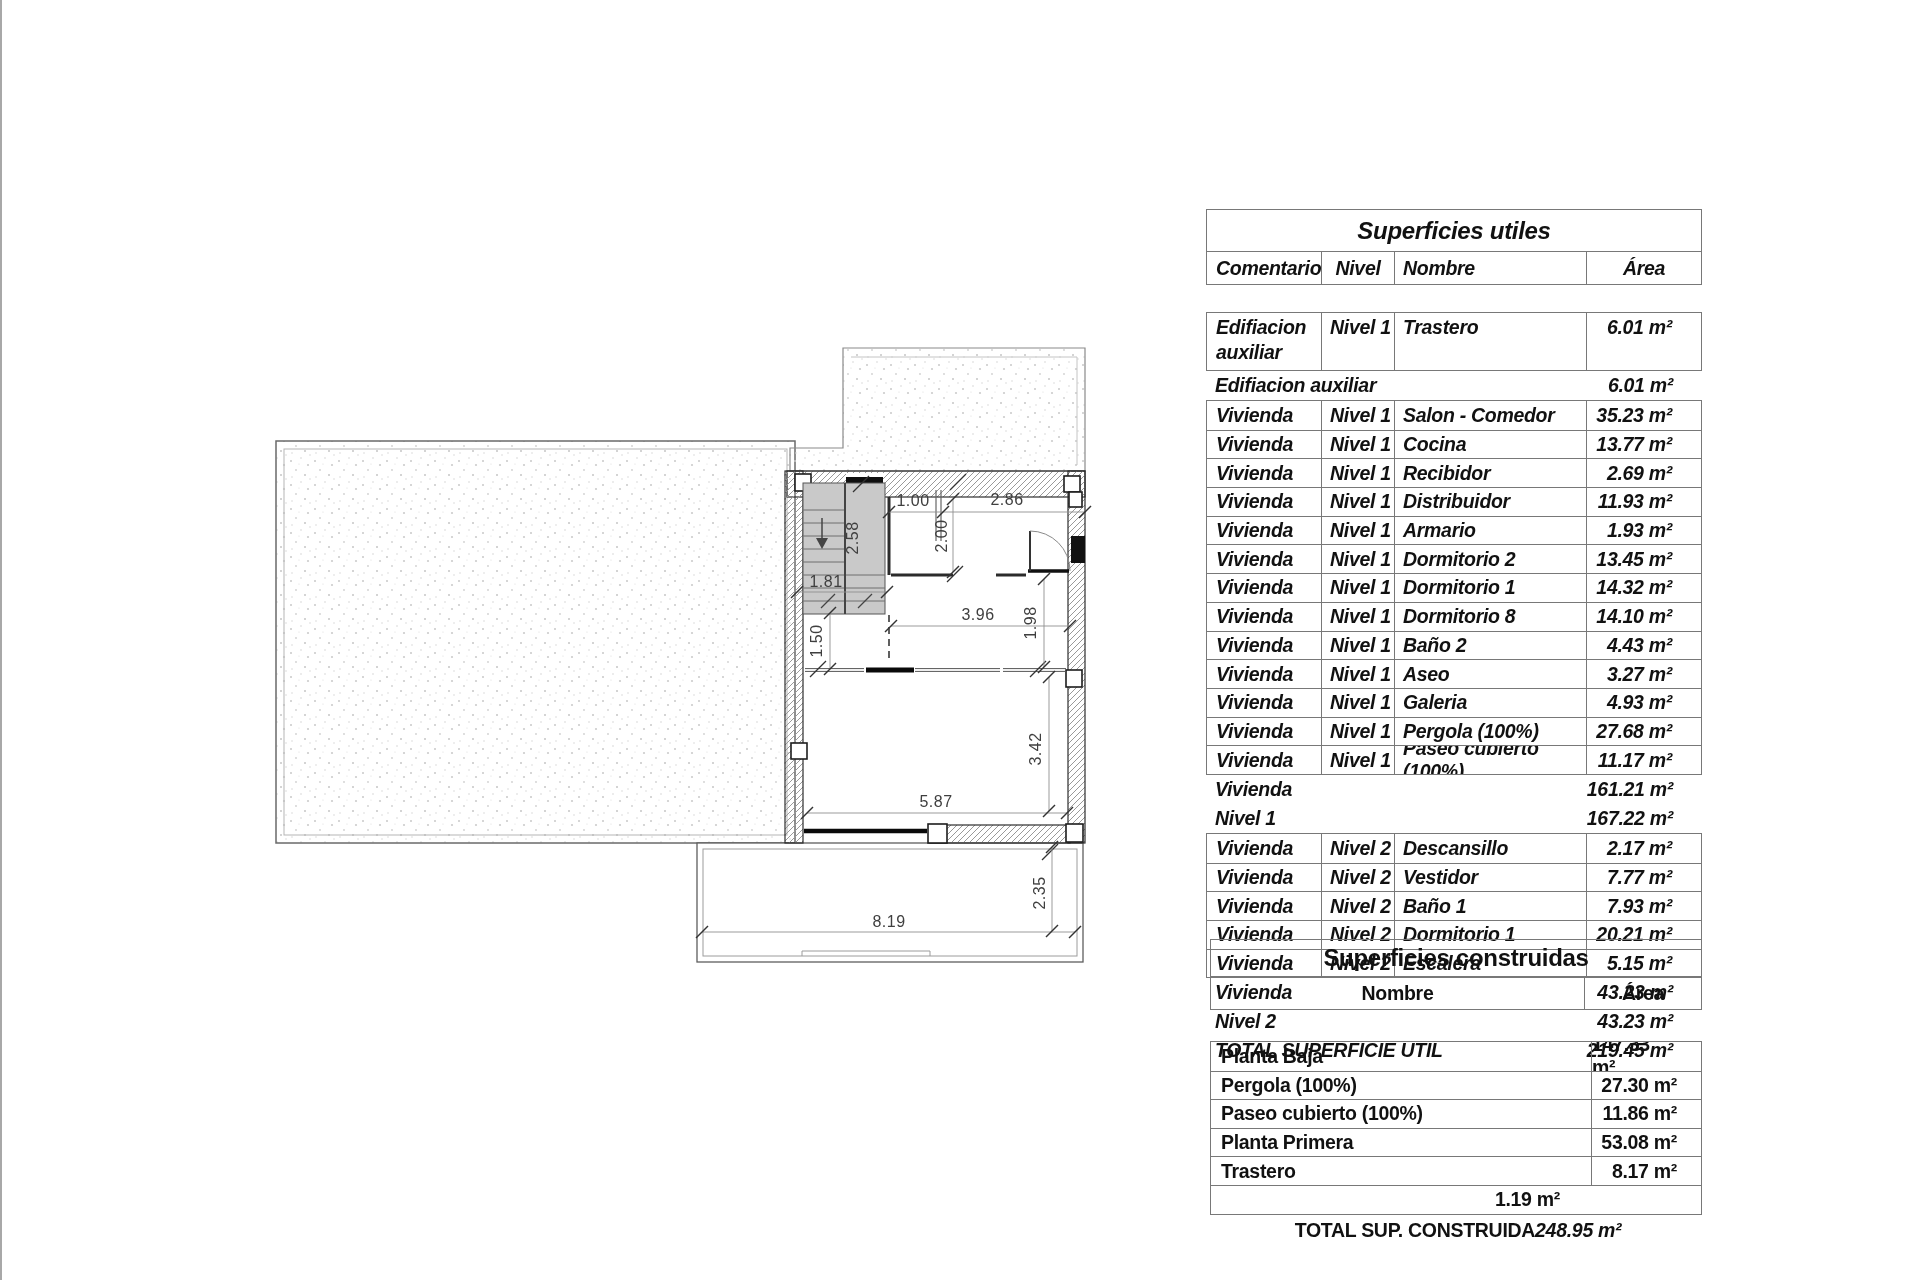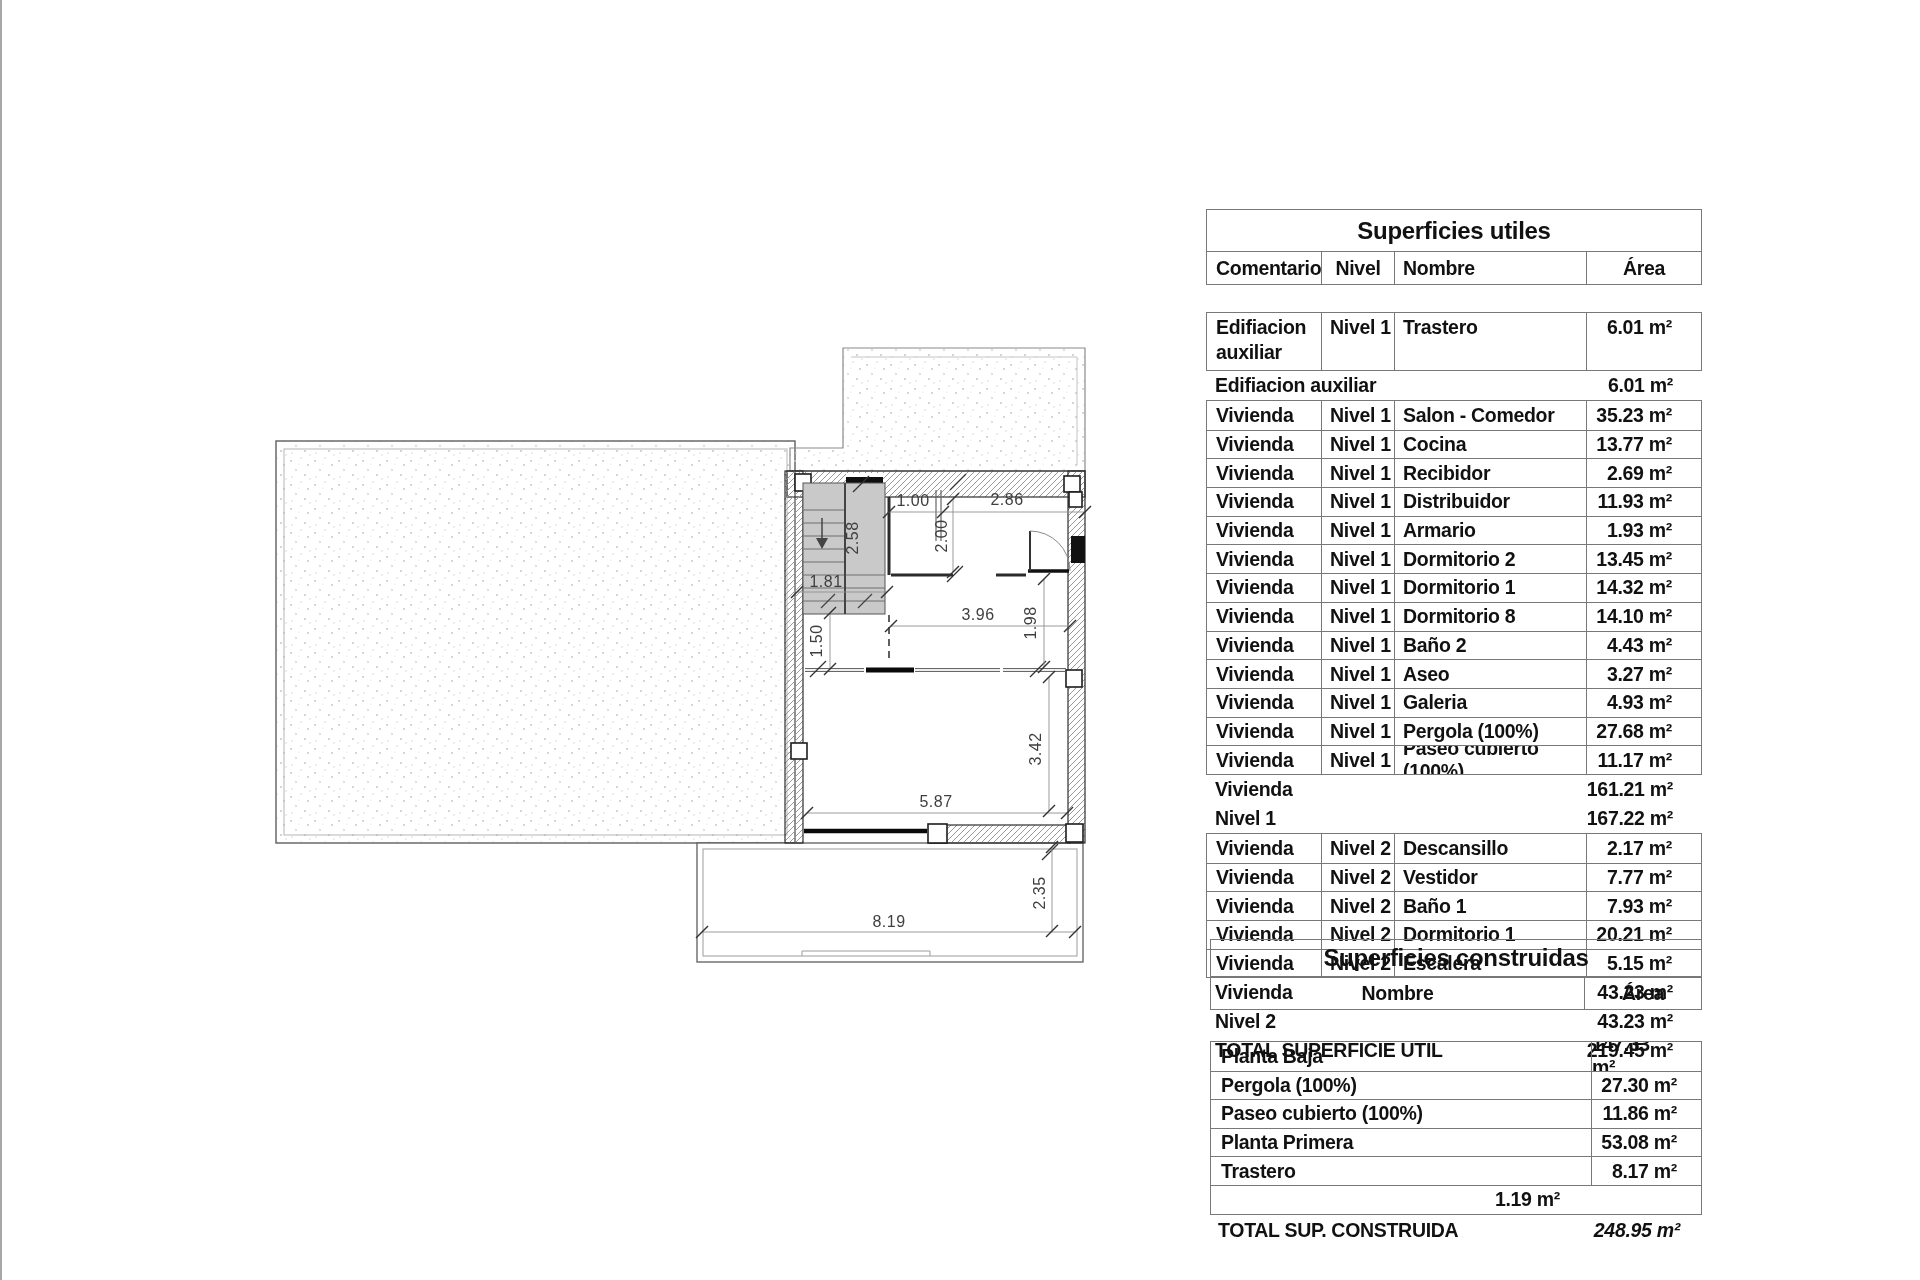--- a/index.html
+++ b/index.html
@@ -3,21 +3,21 @@
 <meta charset="utf-8">
 <style>
   html,body{margin:0;padding:0;background:#fff;}
   body{width:1920px;height:1280px;position:relative;overflow:hidden;
        font-family:"Liberation Sans",sans-serif;color:#111;}
   #edge{position:absolute;left:0;top:0;width:2px;height:1280px;background:#a8a8a8;}
   svg{position:absolute;left:0;top:0;}
   svg text.dim{font-family:"Liberation Sans",sans-serif;font-size:16px;fill:#3f3f3f;letter-spacing:.5px;}
 
   
-  #t1{position:absolute;left:1206px;top:209px;width:496px;letter-spacing:-.3px;}
+  #t1{position:absolute;left:1206px;top:209px;width:496px;letter-spacing:-.3px;font-style:italic;}
   #t2{position:absolute;left:1210px;top:939px;width:492px;letter-spacing:-.3px;}
   .blk{border:1.5px solid #787878;box-sizing:border-box;background:transparent;}
   .trowtitle{height:41px;display:flex;align-items:center;justify-content:center;
              font-weight:700;font-size:24px;}
   .t1row{display:grid;grid-template-columns:114px 73px 192px 1fr;box-sizing:border-box;}
   .t1row + .t1row{border-top:1.5px solid #787878;}
   .t1row.hd{border-top:1.5px solid #787878;height:33px;}
   .h1{height:28.7px;}
   .h2{height:57px;}
   .tcell{box-sizing:border-box;border-left:1.5px solid #787878;display:flex;align-items:center;
@@ -36,22 +36,22 @@
   .t2title{height:36px;display:flex;align-items:center;justify-content:center;
            font-weight:700;font-size:24px;}
   .t2hd{display:grid;grid-template-columns:373px 1fr;height:33px;border-top:1.5px solid #787878;box-sizing:border-box;}
   .t2hd .tcell{justify-content:center;padding-left:0;}
   .t2hd .tcell:first-child{border-left:none;}
   .gap31{height:31px;}
   .t2row{display:grid;grid-template-columns:373px 1fr;height:28.6px;box-sizing:border-box;}
   .t2row + .t2row{border-top:1.5px solid #787878;}
   .t2row .tcell:first-child{border-left:none;padding-left:10px;}
   .t2row .tcell.area{padding-right:24px;margin-left:7px;}
-  .t2total{height:32px;display:flex;align-items:center;justify-content:space-between;
-           font-weight:700;font-size:19.5px;}
+  .t2total{height:32px;display:flex;align-items:center;justify-content:center;
+           font-weight:700;font-size:19.5px;margin-left:18px;}
   .t2total .slabel{padding-left:8px;}
   .t2total .svalue{padding-right:22px;font-style:italic;}
 </style>
 </head>
 <body>
 
 <div id="edge"></div>
 
 <svg width="1920" height="1280" viewBox="0 0 1920 1280">
   <defs>

